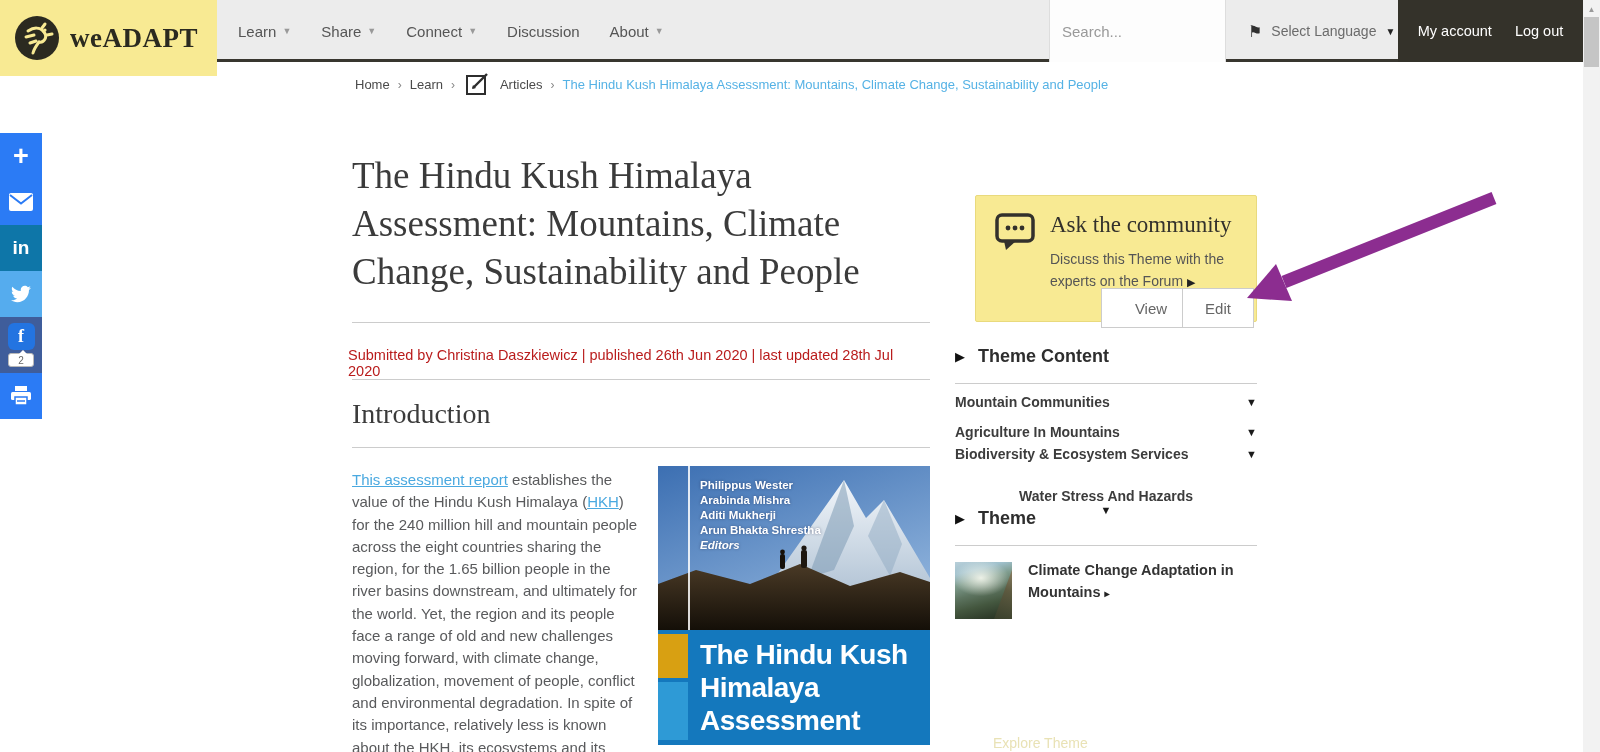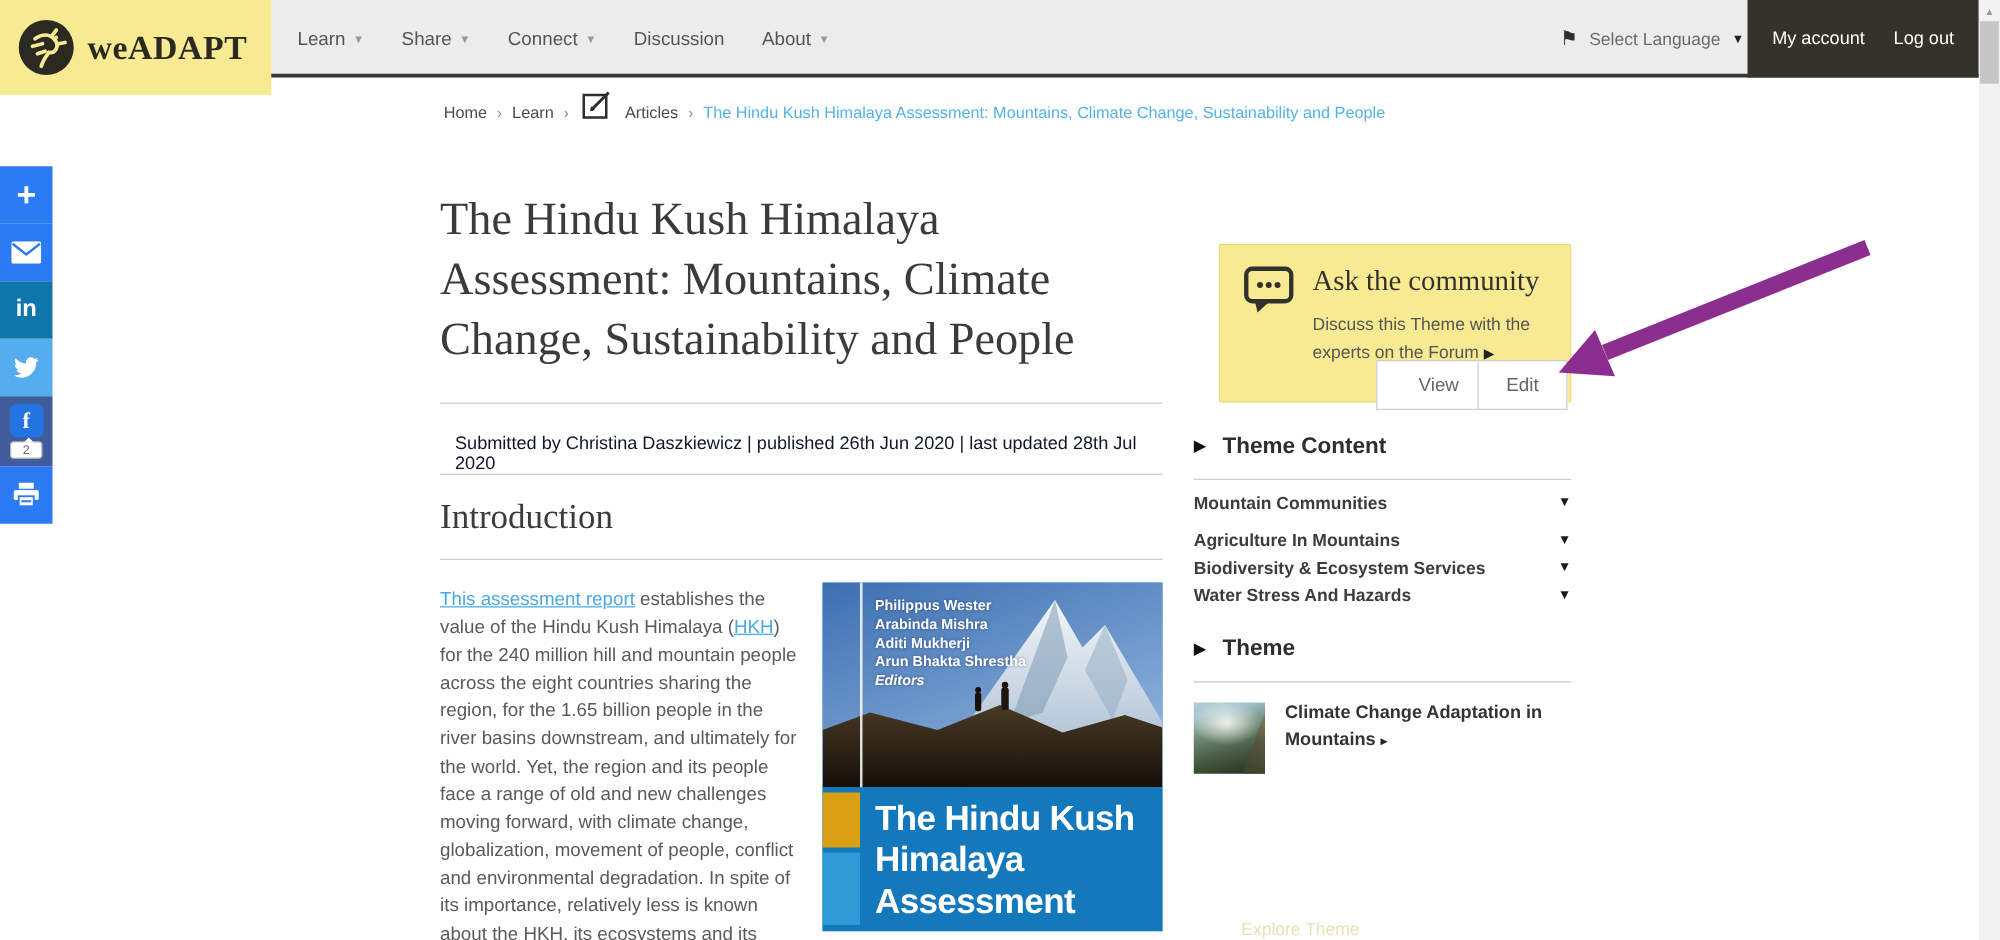--- a/index.html
+++ b/index.html
@@ -33,21 +33,21 @@
                  display:flex; align-items:center; justify-content:center; gap:23px; }
   .account-link { color:#fff; font-size:14.5px; cursor:pointer; white-space:nowrap; }
 
   
   .scrollbar { position:absolute; right:0; top:0; width:17px; height:752px; background:#f2f2f2; z-index:40; }
   .scroll-up { position:absolute; top:2px; left:0; width:17px; height:14px; display:flex;
                align-items:center; justify-content:center; font-size:8px; color:#9a9a9a; }
   .scroll-thumb { position:absolute; top:17px; left:1px; width:15px; height:50px; background:#c5c5c5; }
 
   
-  .breadcrumb { position:absolute; left:355px; top:72px; display:flex; align-items:flex-end; gap:8px;
+  .breadcrumb { position:absolute; left:355px; top:72px; display:flex; align-items:center; gap:8px;
                 font-size:13px; color:#4a4a4a; }
   .crumb { cursor:pointer; }
   .crumb-sep { color:#888; font-size:12px; }
   .crumb-current { color:#55b2e5; cursor:pointer; }
   .crumb-icon { width:25px; height:25px; margin:0 2px; cursor:pointer; }
 
   
   .share-bar { position:absolute; left:0; top:133px; width:42px; z-index:30; }
   .share-tile { width:42px; height:46px; display:flex; align-items:center; justify-content:center;
                 cursor:pointer; color:#fff; }
@@ -64,21 +64,21 @@
               position:relative; margin-top:2px; }
   .fb-badge::before { content:""; position:absolute; top:-4px; left:10px; border:4px solid transparent;
                       border-bottom-color:#fff; border-top:none; }
 
   
   .article-title { position:absolute; left:352px; top:152px; width:565px;
                    font-family:"Liberation Serif","DejaVu Serif",serif; font-size:37px;
                    line-height:48px; color:#3b3b3b; font-weight:normal; }
   .hr { position:absolute; border-top:1px solid #ccc; }
   .hr-1 { left:352px; top:322px; width:578px; }
-  .byline { position:absolute; left:364px; top:347px; width:578px; font-size:14.5px; color:#0f172a; }
+  .byline { position:absolute; left:348px; top:347px; width:578px; font-size:14.5px; color:#b91c1c; }
   .hr-2 { left:352px; top:379px; width:578px; }
   .section-heading { position:absolute; left:352px; top:398px;
                      font-family:"Liberation Serif","DejaVu Serif",serif; font-size:28px;
                      color:#3b3b3b; font-weight:normal; }
   .hr-3 { left:352px; top:447px; width:578px; }
   .intro-text { position:absolute; left:352px; top:469px; width:290px; font-size:15px;
                 line-height:22.3px; color:#595a5c; }
   .intro-text a { color:#4aa9e0; text-decoration:underline; cursor:pointer; }
 
   
@@ -174,20 +174,27 @@
       </span>
       <span class="nav-item">
         <span>Discussion</span>
       </span>
       <span class="nav-item">
         <span>About</span>
         <span class="nav-caret">▼</span>
       </span>
     </div>
 
+    <div class="search-wrap">
+      <input class="search-input" placeholder="Search..." style="">
+      <svg width="18" height="18" viewBox="0 0 18 18">
+        <circle cx="7.5" cy="7.5" r="5.5" fill="none" stroke="#333" stroke-width="2"></circle>
+        <line x1="11.8" y1="11.8" x2="16.5" y2="16.5" stroke="#333" stroke-width="2.4" stroke-linecap="round"></line>
+      </svg>
+    </div>
 
     <div class="lang-wrap">
       <span class="flag-glyph">⚑</span>
       <span class="lang-label">Select Language</span>
       <span class="lang-caret">▼</span>
     </div>
 
     <div class="account-box">
       <span class="account-link">My account</span>
       <span class="account-link">Log out</span>
@@ -345,21 +352,21 @@
     <span class="tc-caret">▼</span>
   </div>
   <div class="tc-item" style="top:421px;text-align:right;">
     <span class="tc-label">Agriculture In Mountains</span>
     <span class="tc-caret">▼</span>
   </div>
   <div class="tc-item" style="top:443px;">
     <span class="tc-label">Biodiversity &amp; Ecosystem Services</span>
     <span class="tc-caret">▼</span>
   </div>
-  <div class="tc-item" style="top:465px;">
+  <div class="tc-item" style="top:488px;flex-direction:column;">
     <span class="tc-label">Water Stress And Hazards</span>
     <span class="tc-caret">▼</span>
   </div>
 
   <div class="side-heading sh-2">
     <span class="tri">▶</span>
     <span class="txt">Theme</span>
   </div>
   <div class="hr hr-s2"></div>
 

